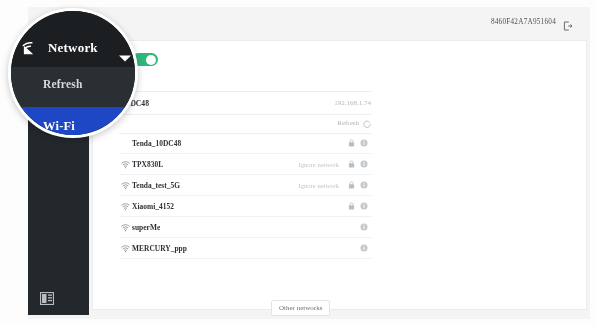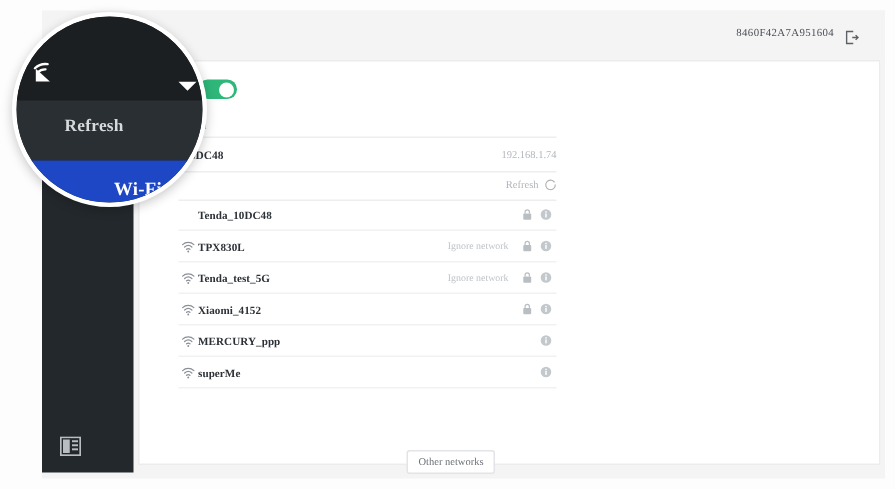--- a/index.html
+++ b/index.html
@@ -117,21 +117,21 @@
   .lens-signal{width:18px;height:18px;flex:none;}
   .lens-net-label{color:#ffffff;font-size:13px;font-weight:700;letter-spacing:.2px;}
   .lens-chev{position:absolute;left:107px;top:38px;}
 
   .lens-eth-label{
     position:absolute;left:32px;top:67px;
     color:#d7dadd;font-size:11.5px;font-weight:700;letter-spacing:.2px;
   }
   .lens-wifi-label{
     position:absolute;left:32px;top:108px;
-    color:#ffffff;font-size:12.5px;font-weight:700;letter-spacing:.2px;margin-left:33px;
+    color:#ffffff;font-size:12.5px;font-weight:700;letter-spacing:.2px;
   }
 </style>
 </head>
 <body>
 
 <div id="app">
 
   <div class="frame"></div>
 
   <div class="sidebar">
@@ -289,42 +289,42 @@
         </div>
         <div class="net-row">
           <span class="net-ico">
             <svg width="9" height="9" viewBox="0 0 12 12">
               <path d="M1 4.1A7.4 7.4 0 0 1 11 4.1" fill="none" stroke="#8a9097" stroke-width="1.15" stroke-linecap="round"></path>
               <path d="M2.8 6.2A4.9 4.9 0 0 1 9.2 6.2" fill="none" stroke="#8a9097" stroke-width="1.15" stroke-linecap="round"></path>
               <path d="M4.5 8.2A2.4 2.4 0 0 1 7.5 8.2" fill="none" stroke="#8a9097" stroke-width="1.15" stroke-linecap="round"></path>
               <circle cx="6" cy="10.2" r="0.85" fill="#8a9097"></circle>
             </svg>
           </span>
-          <span class="net-name">MERCURY_ppp</span>
+          <span class="net-name">superMe</span>
           <span class="net-spacer"></span>
           <span class="ignore"></span>
           <span class="lock"></span>
           <span class="info">
             <svg width="8" height="8" viewBox="0 0 10 10">
               <circle cx="5" cy="5" r="4.4" fill="#c3c8cd"></circle>
               <rect x="4.4" y="4.1" width="1.2" height="3.3" fill="#ffffff"></rect>
               <rect x="4.4" y="2.3" width="1.2" height="1.2" fill="#ffffff"></rect>
             </svg>
           </span>
         </div>
         <div class="net-row">
           <span class="net-ico">
             <svg width="9" height="9" viewBox="0 0 12 12">
               <path d="M1 4.1A7.4 7.4 0 0 1 11 4.1" fill="none" stroke="#8a9097" stroke-width="1.15" stroke-linecap="round"></path>
               <path d="M2.8 6.2A4.9 4.9 0 0 1 9.2 6.2" fill="none" stroke="#8a9097" stroke-width="1.15" stroke-linecap="round"></path>
               <path d="M4.5 8.2A2.4 2.4 0 0 1 7.5 8.2" fill="none" stroke="#8a9097" stroke-width="1.15" stroke-linecap="round"></path>
               <circle cx="6" cy="10.2" r="0.85" fill="#8a9097"></circle>
             </svg>
           </span>
-          <span class="net-name">superMe</span>
+          <span class="net-name">MERCURY_ppp</span>
           <span class="net-spacer"></span>
           <span class="ignore"></span>
           <span class="lock"></span>
           <span class="info">
             <svg width="8" height="8" viewBox="0 0 10 10">
               <circle cx="5" cy="5" r="4.4" fill="#c3c8cd"></circle>
               <rect x="4.4" y="4.1" width="1.2" height="3.3" fill="#ffffff"></rect>
               <rect x="4.4" y="2.3" width="1.2" height="1.2" fill="#ffffff"></rect>
             </svg>
           </span>
@@ -341,20 +341,21 @@
       <div class="lens-wifi"></div>
 
       <div class="lens-net-row">
         <span class="lens-signal">
           <svg width="18" height="18" viewBox="0 0 20 20">
             <path d="M2.5 7.2A11.5 11.5 0 0 1 12 4.2" fill="none" stroke="#ffffff" stroke-width="1.7" stroke-linecap="round"></path>
             <path d="M4.6 10.3A7.6 7.6 0 0 1 10.4 8" fill="none" stroke="#ffffff" stroke-width="1.7" stroke-linecap="round"></path>
             <path d="M3.2 17h10.4L3.2 7.6z" fill="#ffffff"></path>
           </svg>
         </span>
+        <span class="lens-net-label">Network</span>
       </div>
 
       <span class="lens-chev">
         <svg width="14" height="9" viewBox="0 0 14 9">
           <path d="M1 1.5L7 7.5L13 1.5Z" fill="#ffffff"></path>
         </svg>
       </span>
 
       <div class="lens-eth-label">Refresh</div>
       <div class="lens-wifi-label">Wi-Fi</div>

